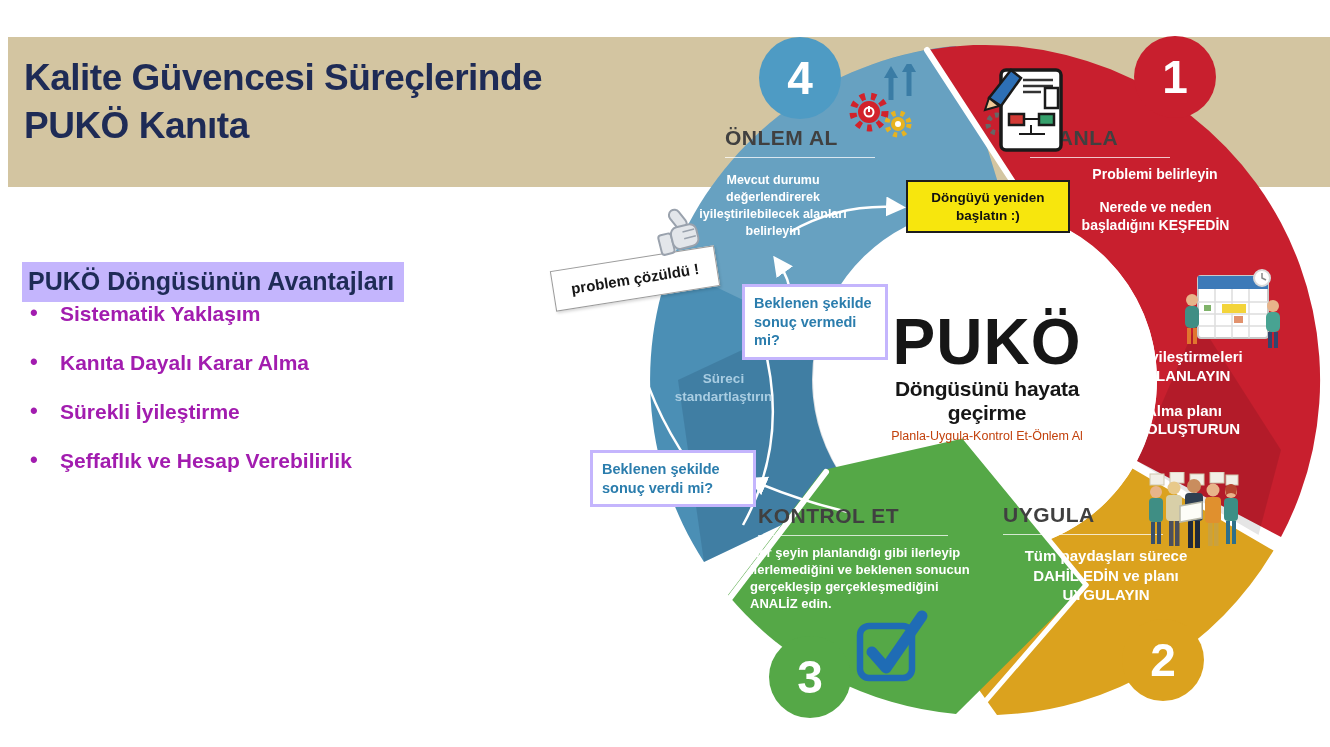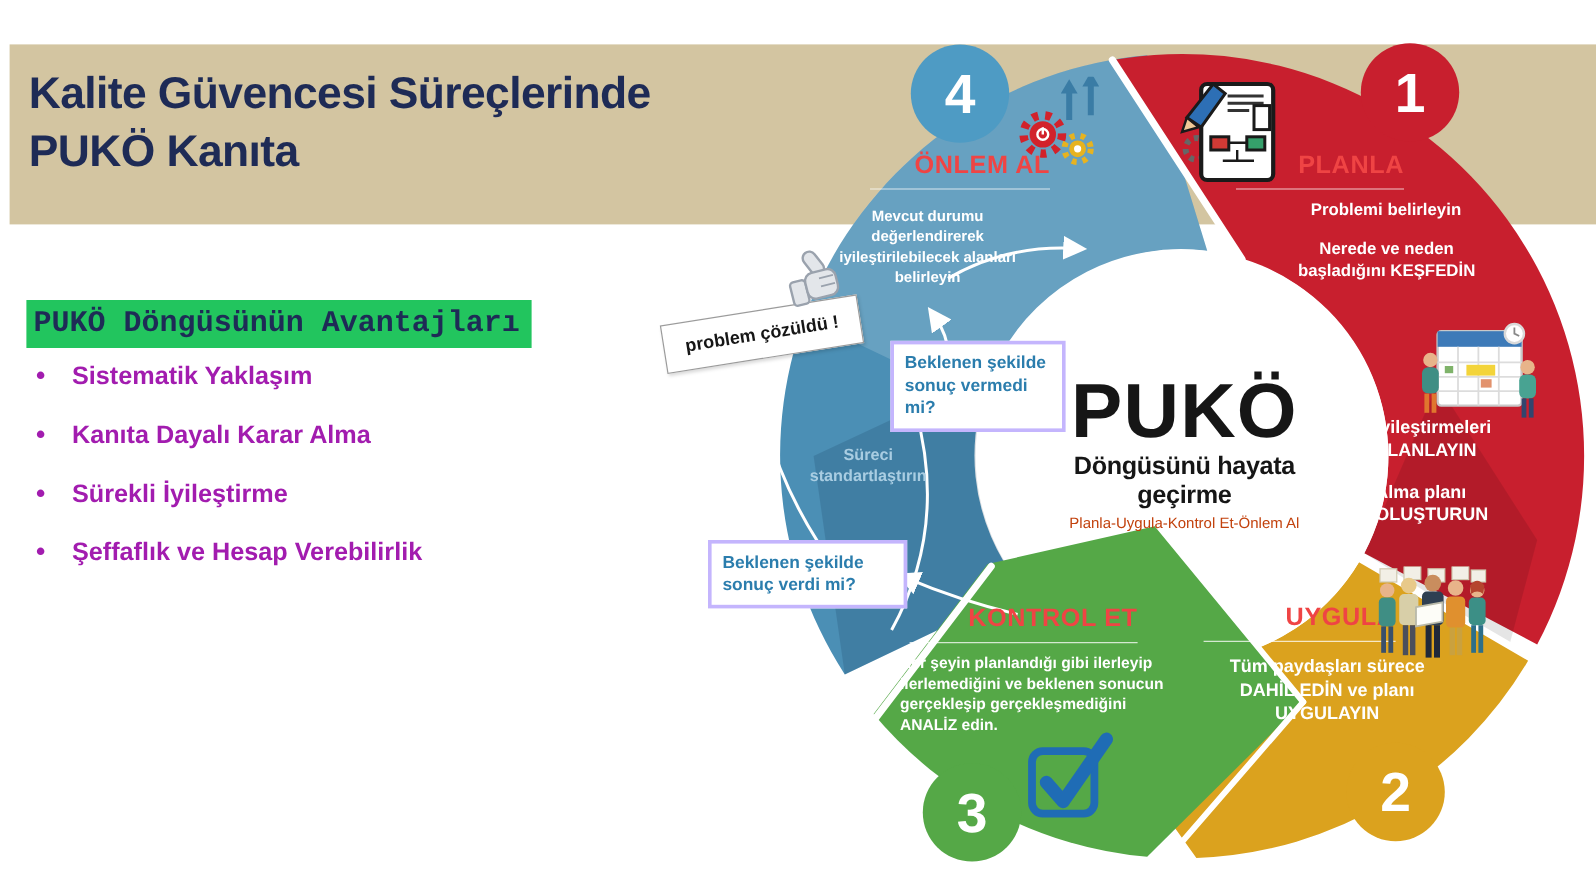--- a/index.html
+++ b/index.html
@@ -5,38 +5,38 @@
   html,body{margin:0;padding:0;background:#ffffff;}
   .page{position:relative;width:1330px;height:747px;overflow:hidden;background:#fff;
         font-family:"Liberation Sans",sans-serif;}
 
   
   .banner{position:absolute;left:8px;top:37px;right:0;height:150px;background:#d3c5a1;}
   .title{position:absolute;left:24px;top:54px;z-index:5;color:#1e2b56;font-weight:bold;
          font-size:37px;line-height:1.3;letter-spacing:-0.5px;}
 
   
-  .adv-heading{position:absolute;left:22px;top:250px;z-index:5;background:#22c55e;color:#1e2b56;
-               font-weight:bold;font-size:25px;padding:5px 10px 6px 6px;font-family:Liberation Mono, monospace;}
+  .adv-heading{position:absolute;left:22px;top:262px;z-index:5;background:#c4b5fd;color:#1e2b56;
+               font-weight:bold;font-size:25px;padding:5px 10px 6px 6px;}
   .adv-list{position:absolute;left:30px;top:302px;z-index:5;margin:0;padding:0;list-style:none;}
   .adv-list li{color:#a21caf;font-weight:bold;font-size:21px;margin-bottom:25px;padding-left:30px;position:relative;}
   .adv-list li::before{content:"•";position:absolute;left:0;top:-2px;font-size:22px;}
 
   
   .diagram{position:absolute;left:538px;top:0;width:792px;height:747px;}
   .diagram svg.wheel{position:absolute;left:0;top:0;}
 
   .num-circle{position:absolute;width:82px;height:82px;border-radius:50%;display:flex;
               align-items:center;justify-content:center;color:#fff;font-weight:bold;font-size:46px;z-index:8;}
   .nc-blue{background:#4e9bc4;left:221px;top:37px;}
   .nc-red{background:#c81f2e;left:596px;top:36px;}
   .nc-gold{background:#dba21e;left:584px;top:619px;}
   .nc-green{background:#55a847;left:231px;top:636px;}
 
-  .seg-heading{position:absolute;z-index:6;color:#ef4444;font-weight:bold;font-size:21px;text-align:right;
+  .seg-heading{position:absolute;z-index:6;color:#404040;font-weight:bold;font-size:21px;text-align:left;
                letter-spacing:0.5px;border-bottom:1.5px solid rgba(255,255,255,0.75);padding-bottom:7px;}
   .h-onlem{left:187px;top:126px;width:150px;}
   .h-planla{left:492px;top:126px;width:140px;}
   .h-kontrol{left:220px;top:504px;width:190px;}
   .h-uygula{left:465px;top:503px;width:160px;}
 
   .seg-text{position:absolute;z-index:6;color:#fff;font-weight:bold;}
   .t-onlem{left:160px;top:172px;width:150px;font-size:12.5px;line-height:1.35;text-align:center;}
   .t-planla1{left:517px;top:166px;width:200px;font-size:14px;text-align:center;}
   .t-planla2{left:530px;top:198px;width:175px;font-size:14px;line-height:1.3;text-align:center;}
@@ -150,20 +150,21 @@
     <div class="seg-text t-planla1">Problemi belirleyin</div>
     <div class="seg-text t-planla2">Nerede ve neden başladığını KEŞFEDİN</div>
     <div class="seg-text t-iyilestirme">
       <div class="block">İyileştirmeleri PLANLAYIN</div>
       <div>Alma planı OLUŞTURUN</div>
     </div>
     <div class="seg-text t-uygula">Tüm paydaşları sürece DAHİL EDİN ve planı UYGULAYIN</div>
     <div class="seg-text t-kontrol">Her şeyin planlandığı gibi ilerleyip ilerlemediğini ve beklenen sonucun gerçekleşip gerçekleşmediğini ANALİZ edin.</div>
     <div class="seg-text t-sureci">Süreci standartlaştırın</div>
 
+    <div class="note-restart">Döngüyü yeniden başlatın :)</div>
     <div class="qbox qbox-no">Beklenen şekilde sonuç vermedi mi?</div>
     <div class="qbox qbox-yes">Beklenen şekilde sonuç verdi mi?</div>
     <div class="note-solved">problem çözüldü !</div>
 
     <div class="center-block">
       <div class="center-acronym">PUKÖ</div>
       <div class="center-subtitle">Döngüsünü hayata geçirme</div>
       <div class="center-tagline">Planla-Uygula-Kontrol Et-Önlem Al</div>
     </div>
 

